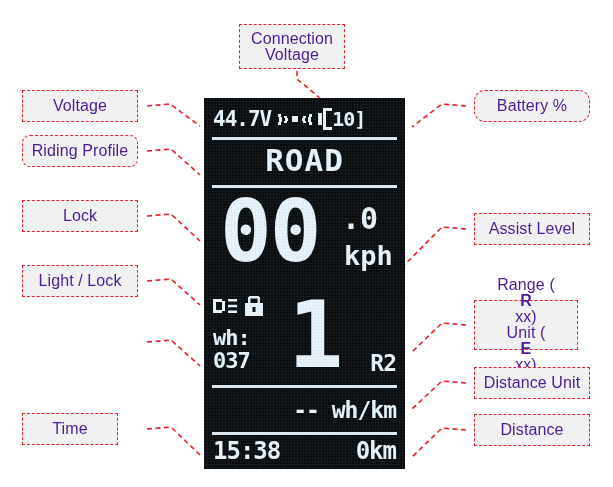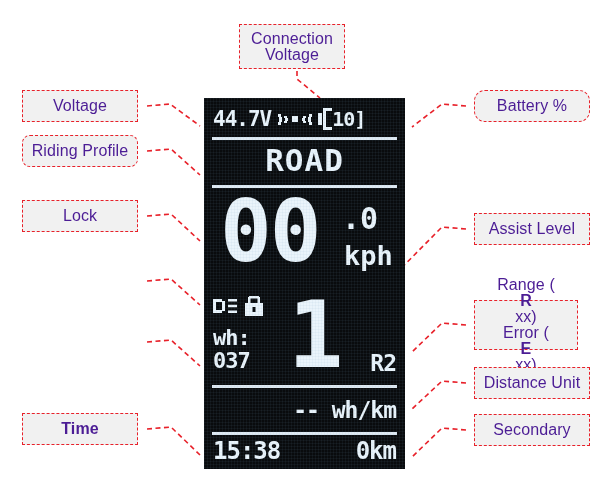--- a/index.html
+++ b/index.html
@@ -159,47 +159,50 @@
   </div>
 
   <div class="callout" style="left:22px;top:135px;width:116px;height:32px;border-radius:8px;">
     <span>Riding Profile</span>
   </div>
 
   <div class="callout" style="left:22px;top:200px;width:116px;height:32px;">
     <span>Lock</span>
   </div>
 
-
-
-  <div class="callout" style="left:22px;top:413px;width:116px;height:32px;font-weight:bold;">
+  <div class="callout" style="left:22px;top:265px;width:116px;height:32px;">
+    <span>Light / Lock</span>
+  </div>
+
+
+  <div class="callout" style="left:22px;top:413px;width:96px;height:32px;">
     <span>Time</span>
   </div>
 
   <div class="callout" style="left:474px;top:90px;width:116px;height:32px;border-radius:11px;">
     <span>Battery %</span>
   </div>
 
   <div class="callout" style="left:474px;top:213px;width:116px;height:32px;">
     <span>Assist Level</span>
   </div>
 
   <div class="callout" style="left:474px;top:300px;width:104px;height:50px;">
     <span>
       <span><span>Range (</span><b>R</b><span>xx)</span></span>
-      <span><span>Error (</span><b>E</b><span>xx)</span></span>
+      <span><span>Unit (</span><b>E</b><span>xx)</span></span>
     </span>
   </div>
 
   <div class="callout" style="left:474px;top:367px;width:116px;height:32px;">
     <span>Distance Unit</span>
   </div>
 
   <div class="callout" style="left:474px;top:414px;width:116px;height:32px;">
-    <span>Secondary</span>
+    <span>Distance</span>
   </div>
 
   <div class="display">
 
     <div class="toprow">
       <div class="volt">44.7V</div>
 
       <div class="sigicon">
         <svg width="34" height="20" viewBox="0 0 34 20">
           <g fill="#eaf4fb">

